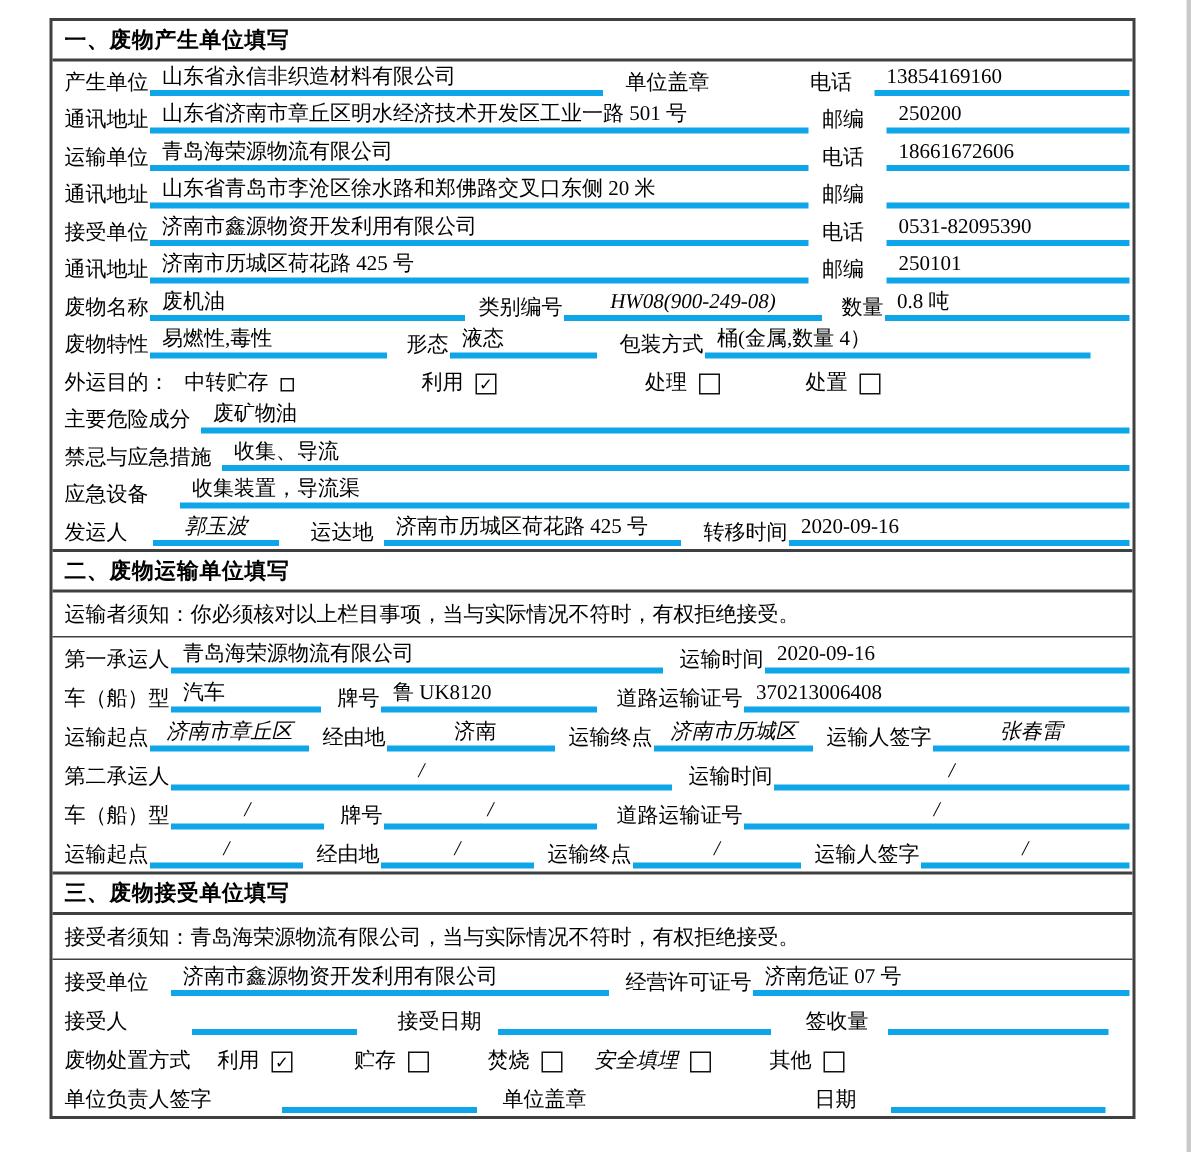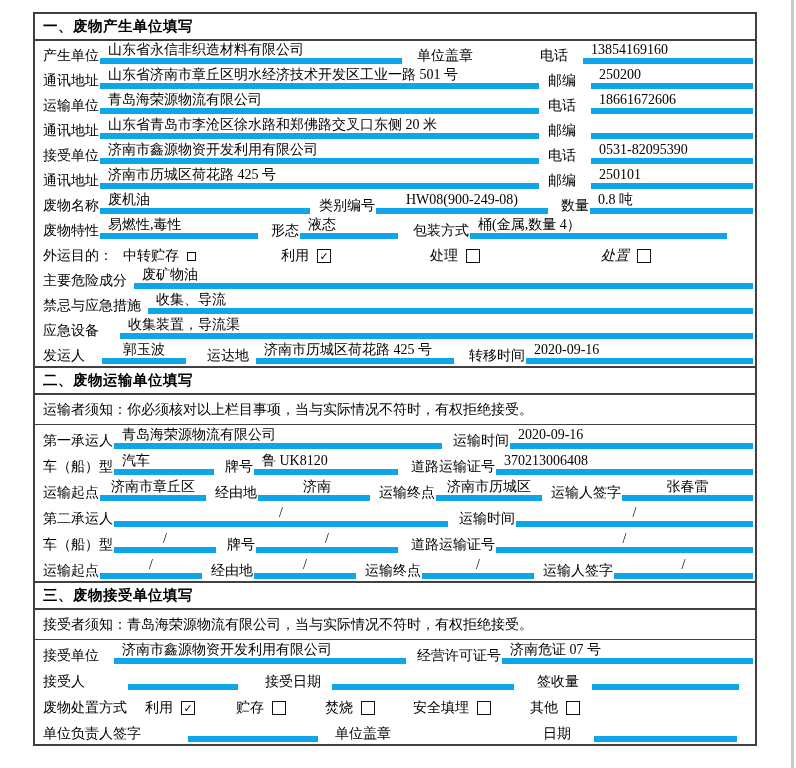--- a/index.html
+++ b/index.html
@@ -15,22 +15,22 @@
   .qr-frag{position:absolute;top:0;left:576px;width:76px;height:9px;}
   .qr-frag i{position:absolute;background:#000;display:block;}
   
   .box{margin:12px 39px 0 33px;border:2px solid #404040;background:#fff;}
   .sec-hd{font-weight:bold;font-size:14.5px;padding:3px 8px 3px 8px;border-bottom:2px solid #404040;letter-spacing:.5px;}
   .sec-hd.mid{border-top:2px solid #404040;}
   .notice{font-size:14px;padding:6px 8px 5px 8px;border-bottom:1.5px solid #404040;}
   .row{display:flex;align-items:flex-end;height:23px;padding:0 2px 2px 7px;font-size:14px;line-height:17px;}
   .row.tall{height:24px;}
   .lbl{white-space:nowrap;padding:0 1px;}
-  .val{display:inline-block;border-bottom:6px solid #0ea5e9;white-space:nowrap;padding:0 2px 0 8px;min-height:17px;overflow:hidden;}
-  .val.c{text-align:center;padding:0 2px;}
+  .val{display:inline-block;border-bottom:4px solid #0ea5e9;white-space:nowrap;padding:0 2px 0 8px;min-height:17px;overflow:hidden;}
+  .val.c{text-align:center;padding:0 2px;font-style:italic;}
   .fill{flex:1 1 auto;}
   .rcol{width:214px;display:flex;align-items:flex-end;flex-shrink:0;}
   .rcol .lbl{width:36px;margin-right:6px;}
   .cb{box-sizing:border-box;display:inline-flex;align-items:center;justify-content:center;
       width:14px;height:14px;border:1.6px solid #111;margin:0 0 1px 7px;
       font-size:11px;line-height:1;font-weight:bold;font-family:"DejaVu Sans",sans-serif;}
   .cb.sm{width:9px;height:9px;margin-bottom:3px;}
 </style>
 </head>
 <body>
@@ -117,21 +117,21 @@
     </div>
 
     <div class="row">
       <span class="lbl">外运目的：</span>
       <span class="lbl" style="margin-left:8px;">中转贮存</span>
       <span class="cb sm"></span>
       <span class="lbl" style="margin-left:84px;">利用</span>
       <span class="cb">✓</span>
       <span class="lbl" style="margin-left:98px;">处理</span>
       <span class="cb"></span>
-      <span class="lbl" style="margin-left:120px;font-style:italic;">处置</span>
+      <span class="lbl" style="margin-left:56px;">处置</span>
       <span class="cb"></span>
     </div>
 
     <div class="row">
       <span class="lbl">主要危险成分</span>
       <span class="val fill" style="margin-left:6px;">废矿物油</span>
     </div>
 
     <div class="row">
       <span class="lbl">禁忌与应急措施</span>
@@ -229,21 +229,21 @@
     </div>
 
     <div class="row tall">
       <span class="lbl">废物处置方式</span>
       <span class="lbl" style="margin-left:16px;">利用</span>
       <span class="cb">✓</span>
       <span class="lbl" style="margin-left:40px;">贮存</span>
       <span class="cb"></span>
       <span class="lbl" style="margin-left:38px;">焚烧</span>
       <span class="cb"></span>
-      <span class="lbl" style="margin-left:37px;">安全填埋</span>
+      <span class="lbl" style="margin-left:20px;font-style:italic;">安全填埋</span>
       <span class="cb"></span>
       <span class="lbl" style="margin-left:38px;">其他</span>
       <span class="cb"></span>
     </div>
 
     <div class="row tall">
       <span class="lbl">单位负责人签字</span>
       <span class="val" style="width:120px;margin-left:46px;"></span>
       <span class="lbl" style="margin-left:16px;">单位盖章</span>
       <span class="lbl" style="margin-left:150px;">日期</span>

